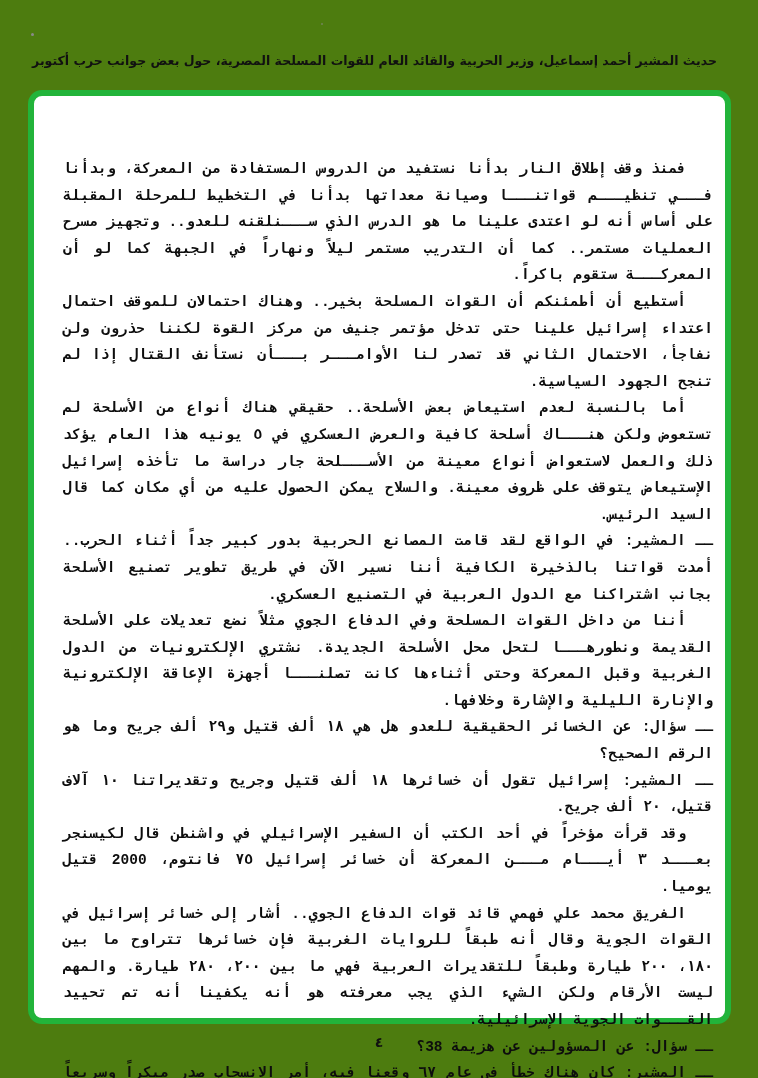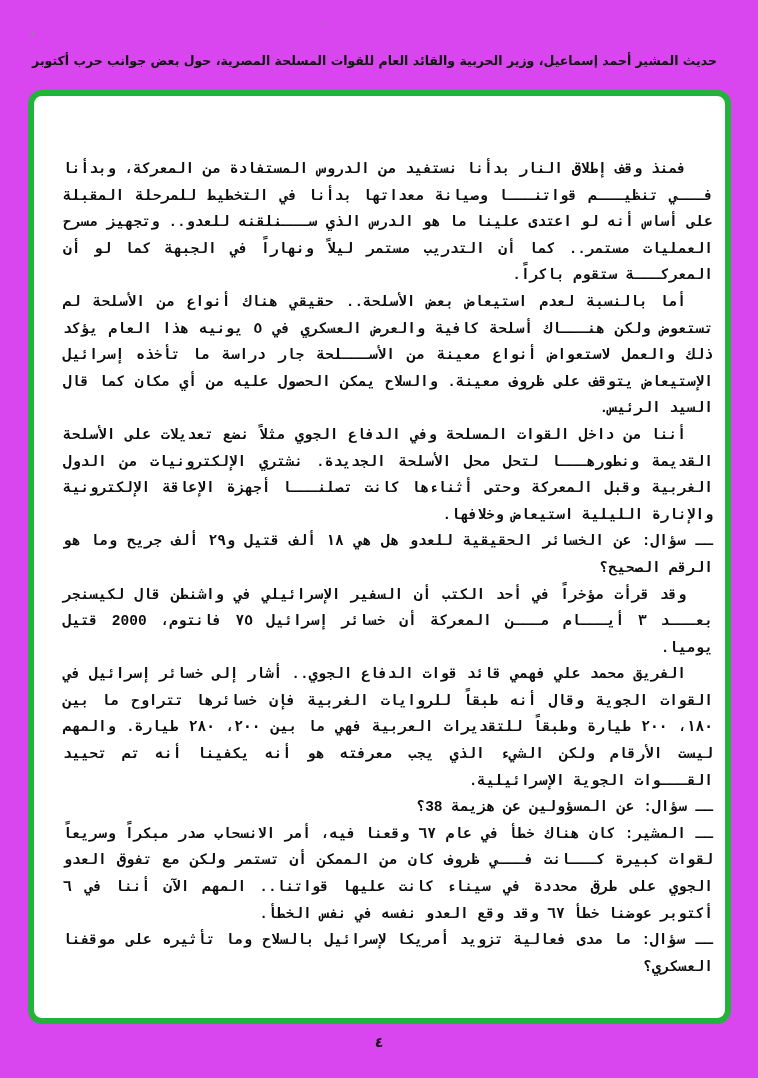--- a/index.html
+++ b/index.html
@@ -1,21 +1,21 @@
 <!DOCTYPE html>
 <html lang="ar"><head>
 <meta charset="utf-8">
 <style>
   html, body { margin: 0; padding: 0; }
   body { background: #ffffff; }
   .page {
     position: relative;
     width: 758px;
     height: 1078px;
-    background: #d946ef;
+    background: #4d7c0f;
     font-family: "DejaVu Sans", sans-serif;
     overflow: hidden;
   }
   .header-title {
     position: absolute;
     top: 53px;
     right: 41px;
     direction: rtl;
     white-space: nowrap;
     font-size: 12.5px;
@@ -74,23 +74,26 @@
 
   <div class="speck speck-1"></div>
   <div class="speck speck-2"></div>
 
   <div class="header-title" data-bind="page.header">حديث المشير أحمد إسماعيل، وزير الحربية والقائد العام للقوات المسلحة المصرية، حول بعض جوانب حرب أكتوبر</div>
 
   <div class="green-frame" data-bind-style="borderColor:page.border_color" style="border-color: rgb(34, 180, 58);">
 
     <div class="text-block">
       <p class="para indent" data-bind="body.paragraphs.0.text">فمنذ وقف إطلاق النار بدأنا نستفيد من الدروس المستفادة من المعركة، وبدأنا فـــي تنظيـــم قواتنـــا وصيانة معداتها بدأنا في التخطيط للمرحلة المقبلة على أساس أنه لو اعتدى علينا ما هو الدرس الذي ســـنلقنه للعدو.. وتجهيز مسرح العمليات مستمر.. كما أن التدريب مستمر ليلاً ونهاراً في الجبهة كما لو أن المعركـــة ستقوم باكراً.</p>
+      <p class="para indent" data-bind="body.paragraphs.1.text">أستطيع أن أطمئنكم أن القوات المسلحة بخير.. وهناك احتمالان للموقف احتمال اعتداء إسرائيل علينا حتى تدخل مؤتمر جنيف من مركز القوة لكننا حذرون ولن نفاجأ، الاحتمال الثاني قد تصدر لنا الأوامـــر بـــأن نستأنف القتال إذا لم تنجح الجهود السياسية.</p>
       <p class="para indent" data-bind="body.paragraphs.2.text">أما بالنسبة لعدم استيعاض بعض الأسلحة.. حقيقي هناك أنواع من الأسلحة لم تستعوض ولكن هنـــاك أسلحة كافية والعرض العسكري في ٥ يونيه هذا العام يؤكد ذلك والعمل لاستعواض أنواع معينة من الأســـلحة جار دراسة ما تأخذه إسرائيل الإستيعاض يتوقف على ظروف معينة. والسلاح يمكن الحصول عليه من أي مكان كما قال السيد الرئيس.</p>
-      <p class="para indent" data-bind="body.paragraphs.5.text">أننا من داخل القوات المسلحة وفي الدفاع الجوي مثلاً نضع تعديلات على الأسلحة القديمة ونطورهـــا لتحل محل الأسلحة الجديدة. نشتري الإلكترونيات من الدول الغربية وقبل المعركة وحتى أثناءها كانت تصلنـــا أجهزة الإعاقة الإلكترونية والإنارة الليلية استيعاض وخلافها.</p>
+      <p class="para" data-bind="body.paragraphs.4.text">ــ المشير: في الواقع لقد قامت المصانع الحربية بدور كبير جداً أثناء الحرب.. أمدت قواتنا بالذخيرة الكافية أننا نسير الآن في طريق تطوير تصنيع الأسلحة بجانب اشتراكنا مع الدول العربية في التصنيع العسكري.</p>
+      <p class="para indent" data-bind="body.paragraphs.5.text">أننا من داخل القوات المسلحة وفي الدفاع الجوي مثلاً نضع تعديلات على الأسلحة القديمة ونطورهـــا لتحل محل الأسلحة الجديدة. نشتري الإلكترونيات من الدول الغربية وقبل المعركة وحتى أثناءها كانت تصلنـــا أجهزة الإعاقة الإلكترونية والإنارة الليلية والإشارة وخلافها.</p>
       <p class="para" data-bind="body.paragraphs.6.text">ــ سؤال: عن الخسائر الحقيقية للعدو هل هي ١٨ ألف قتيل و٢٩ ألف جريح وما هو الرقم الصحيح؟</p>
+      <p class="para" data-bind="body.paragraphs.7.text">ــ المشير: إسرائيل تقول أن خسائرها ١٨ ألف قتيل وجريح وتقديراتنا ١٠ آلاف قتيل، ٢٠ ألف جريح.</p>
       <p class="para indent" data-bind="body.paragraphs.8.text">وقد قرأت مؤخراً في أحد الكتب أن السفير الإسرائيلي في واشنطن قال لكيسنجر بعـــد ٣ أيـــام مـــن المعركة أن خسائر إسرائيل ٧٥ فانتوم، 2000 قتيل يوميا.</p>
       <p class="para indent" data-bind="body.paragraphs.9.text">الفريق محمد علي فهمي قائد قوات الدفاع الجوي.. أشار إلى خسائر إسرائيل في القوات الجوية وقال أنه طبقاً للروايات الغربية فإن خسائرها تتراوح ما بين ١٨٠، ٢٠٠ طيارة وطبقاً للتقديرات العربية فهي ما بين ٢٠٠، ٢٨٠ طيارة. والمهم ليست الأرقام ولكن الشيء الذي يجب معرفته هو أنه يكفينا أنه تم تحييد القـــوات الجوية الإسرائيلية.</p>
       <p class="para" data-bind="body.paragraphs.10.text">ــ سؤال: عن المسؤولين عن هزيمة 38؟</p>
       <p class="para" data-bind="body.paragraphs.11.text">ــ المشير: كان هناك خطأ في عام ٦٧ وقعنا فيه، أمر الانسحاب صدر مبكراً وسريعاً لقوات كبيرة كـــانت فـــي ظروف كان من الممكن أن تستمر ولكن مع تفوق العدو الجوي على طرق محددة في سيناء كانت عليها قواتنا.. المهم الآن أننا في ٦ أكتوبر عوضنا خطأ ٦٧ وقد وقع العدو نفسه في نفس الخطأ.</p>
       <p class="para" data-bind="body.paragraphs.12.text">ــ سؤال: ما مدى فعالية تزويد أمريكا لإسرائيل بالسلاح وما تأثيره على موقفنا العسكري؟</p>
     </div>
   </div>
 
   <div class="page-number" data-bind="page.page_number">٤</div>
 

